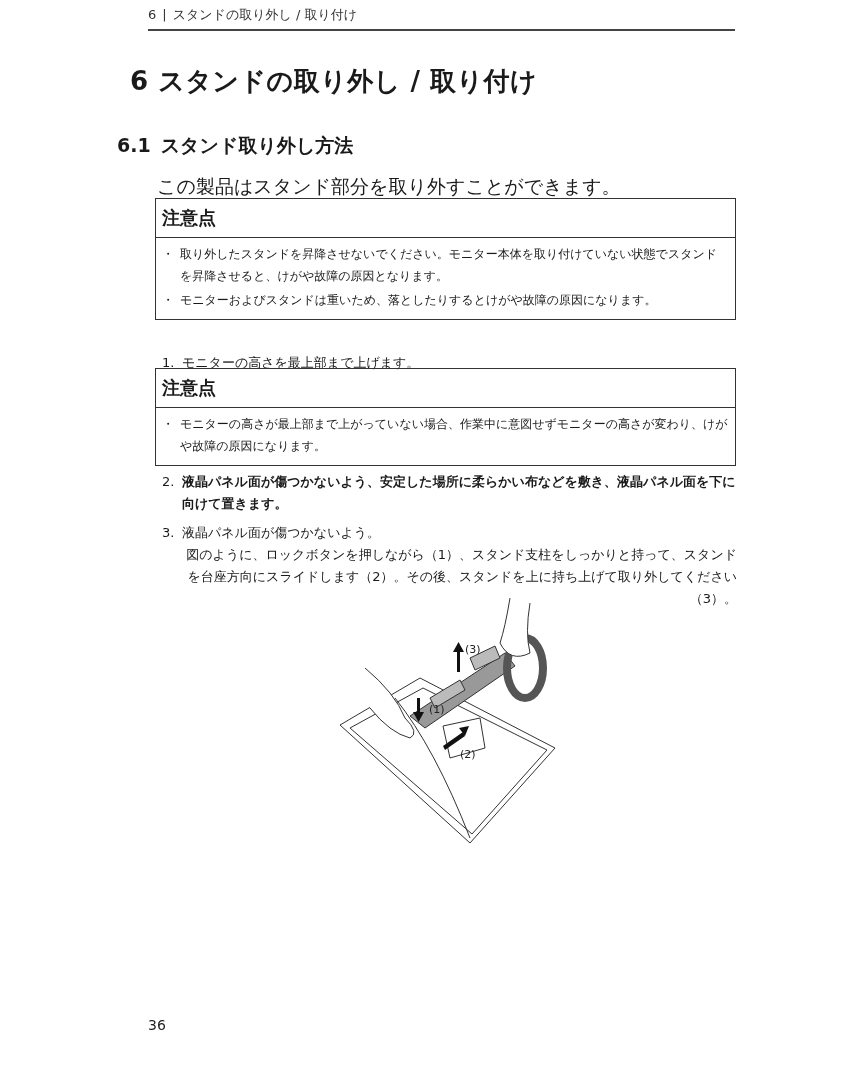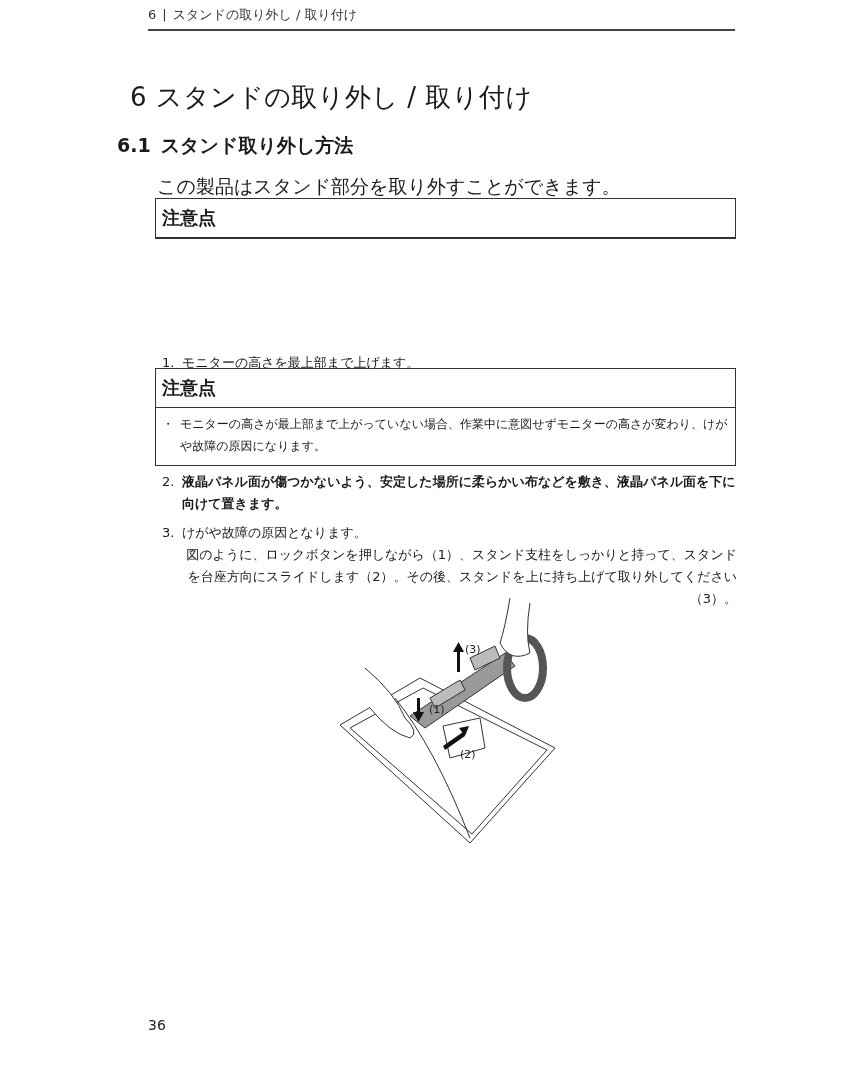--- a/index.html
+++ b/index.html
@@ -1,19 +1,19 @@
 <!DOCTYPE html>
 <html><head>
 <meta charset="utf-8">
 <style>
   html, body { margin: 0; padding: 0; background: #ffffff; }
   body { width: 843px; height: 1080px; position: relative; font-family: "DejaVu Sans", sans-serif; color: #1a1a1a; overflow: hidden; }
   .running-header { position: absolute; left: 148px; top: 6px; width: 587px; font-size: 13px; color: #333; padding-bottom: 5px; border-bottom: 2px solid #444; }
   .running-header .sep { margin: 0 6px; }
-  .chapter-title { position: absolute; left: 130px; top: 80px; font-size: 26px; font-weight: normal; letter-spacing: 0.5px; text-align: right; }
+  .chapter-title { position: absolute; left: 130px; top: 64px; font-size: 26px; font-weight: bold; letter-spacing: 0.5px; text-align: right; }
   .section-title { position: absolute; left: 117px; top: 133px; font-size: 19px; font-weight: bold; }
   .section-title .num { margin-right: 10px; }
   .intro { position: absolute; left: 157px; top: 174px; font-size: 19px; text-align: center; }
   .note-box { position: absolute; left: 155px; width: 579px; border: 1.2px solid #333; font-size: 12px; }
   .note-box .note-head { font-weight: bold; padding: 7px 6px; border-bottom: 1.2px solid #333; font-size: 18px; }
   .note-box ul { list-style: none; margin: 0; padding: 5px 6px 6px 10px; }
   .note-box li { position: relative; padding-left: 14px; line-height: 22px; margin-bottom: 2px; }
   .note-box li::before { content: "・"; position: absolute; left: -4px; }
   .step { position: absolute; left: 162px; width: 575px; font-size: 13px; line-height: 22px; margin-top: 12px; }
   .step .n { display: inline-block; width: 20px; }
@@ -33,40 +33,44 @@
 <div class="chapter-title">6 スタンドの取り外し / 取り付け</div>
 
 <div class="section-title">
   <span class="num">6.1</span><span>スタンド取り外し方法</span>
 </div>
 
 <div class="intro">この製品はスタンド部分を取り外すことができます。</div>
 
 <div class="note-box" style="top:198px;">
   <div class="note-head">注意点</div>
+  <ul>
+    <li>取り外したスタンドを昇降させないでください。モニター本体を取り付けていない状態でスタンドを昇降させると、けがや故障の原因となります。</li>
+    <li>モニターおよびスタンドは重いため、落としたりするとけがや故障の原因になります。</li>
+  </ul>
 </div>
 
 <div class="step" style="top:340px;">
   <span class="n">1.</span><span class="body">モニターの高さを最上部まで上げます。</span>
 </div>
 
 <div class="note-box" style="top:368px;">
   <div class="note-head">注意点</div>
   <ul>
     <li>モニターの高さが最上部まで上がっていない場合、作業中に意図せずモニターの高さが変わり、けがや故障の原因になります。</li>
   </ul>
 </div>
 
 <div class="step bold" style="top:459px; display:flex;">
   <span class="n" style="flex:none;font-weight:normal;">2.</span>
     <span>液晶パネル面が傷つかないよう、安定した場所に柔らかい布などを敷き、液晶パネル面を下に向けて置きます。</span>
 </div>
 
 <div class="step" style="top:510px;">
-  <div><span class="n">3.</span><span>けがや故障の原因となります。</span></div>
+  <div><span class="n">3.</span><span>液晶パネル面が傷つかないよう。</span></div>
   <div class="cont">図のように、ロックボタンを押しながら（1）、スタンド支柱をしっかりと持って、スタンドを台座方向にスライドします（2）。その後、スタンドを上に持ち上げて取り外してください（3）。</div>
 </div>
 
 <div class="figure">
   <svg width="230" height="250" viewBox="0 0 230 250">
     <g fill="none" stroke="#333" stroke-width="1">
 
       <path d="M5 127 L85 80 L220 150 L135 245 Z" fill="#fff"></path>
       <path d="M15 130 L88 90 L212 152 L137 236 Z"></path>
       <path d="M60 100 Q100 150 135 240"></path>

